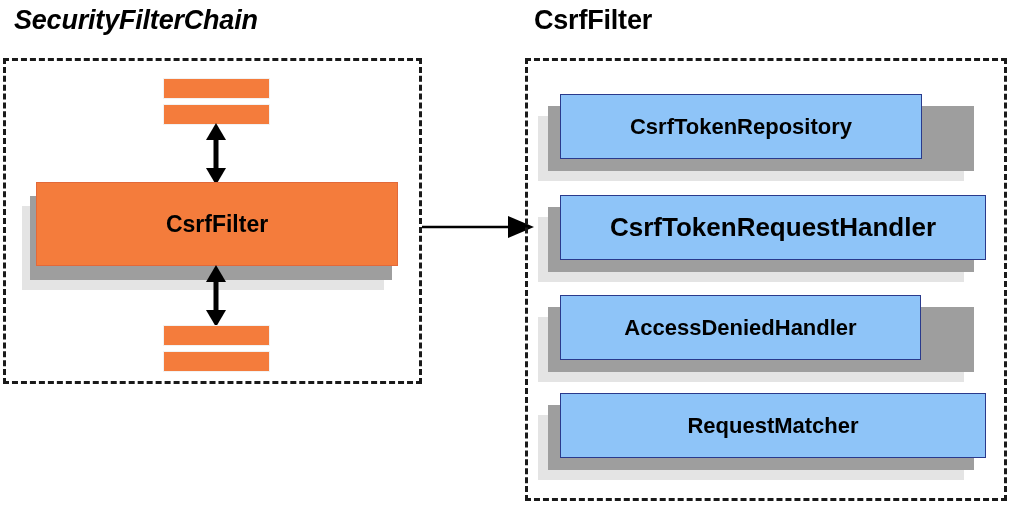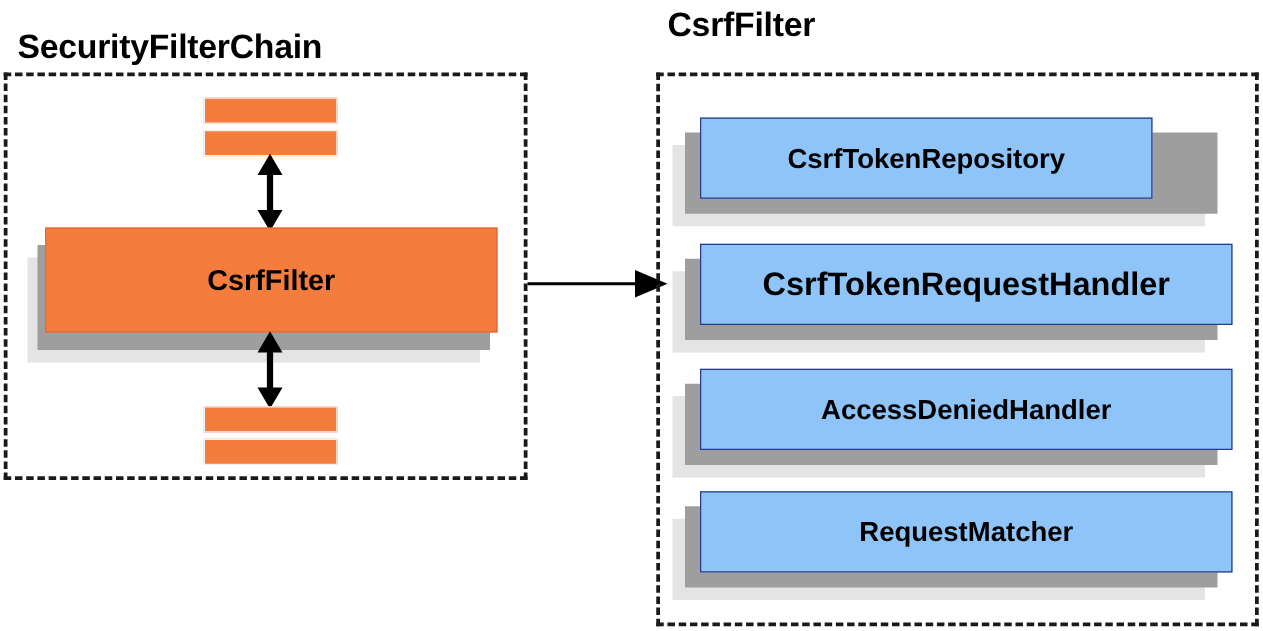--- a/index.html
+++ b/index.html
@@ -22,21 +22,21 @@
   .section-title {
     position: absolute;
     font-family: "Liberation Sans", sans-serif;
     font-weight: bold;
     font-size: 27px;
     line-height: 32px;
     color: #000000;
     letter-spacing: -0.2px;
     white-space: nowrap;
   }
-  #title-left  { left: 14px;  top: 21px; }
+  #title-left  { left: 14px;  top: 4px; font-style: italic; }
   #title-right { left: 534px; top: 4px; }
 
   
   .group-box {
     position: absolute;
     border: 3px dashed #1a1a1a;
     background: transparent;
     box-sizing: border-box;
   }
   #group-left  { left: 3px;   top: 58px; width: 419px; height: 326px; }
@@ -144,21 +144,21 @@
     <div class="layer l3" style="left:0px;  top:22px; width:426px; height:65px;"></div>
     <div class="layer l2" style="left:10px; top:12px; width:426px; height:65px;"></div>
     <div class="face blue" style="left:22px; top:0px; width:426px; height:65px; font-size:26px;">
       <span>CsrfTokenRequestHandler</span>
     </div>
   </div>
 
   <div class="stack" style="left:538px; top:295px; width:460px; height:92px;">
     <div class="layer l3" style="left:0px;  top:22px; width:426px; height:65px;"></div>
     <div class="layer l2" style="left:10px; top:12px; width:426px; height:65px;"></div>
-    <div class="face blue" style="left:22px; top:0px; width:426px; height:65px; font-size:22px;">
+    <div class="face blue" style="left:22px; top:0px; width:361px; height:65px; font-size:22px;">
       <span>AccessDeniedHandler</span>
     </div>
   </div>
 
   <div class="stack" style="left:538px; top:393px; width:460px; height:92px;padding-left:16px;">
     <div class="layer l3" style="left:0px;  top:22px; width:426px; height:65px;"></div>
     <div class="layer l2" style="left:10px; top:12px; width:426px; height:65px;"></div>
     <div class="face blue" style="left:22px; top:0px; width:426px; height:65px; font-size:22px;">
       <span>RequestMatcher</span>
     </div>

